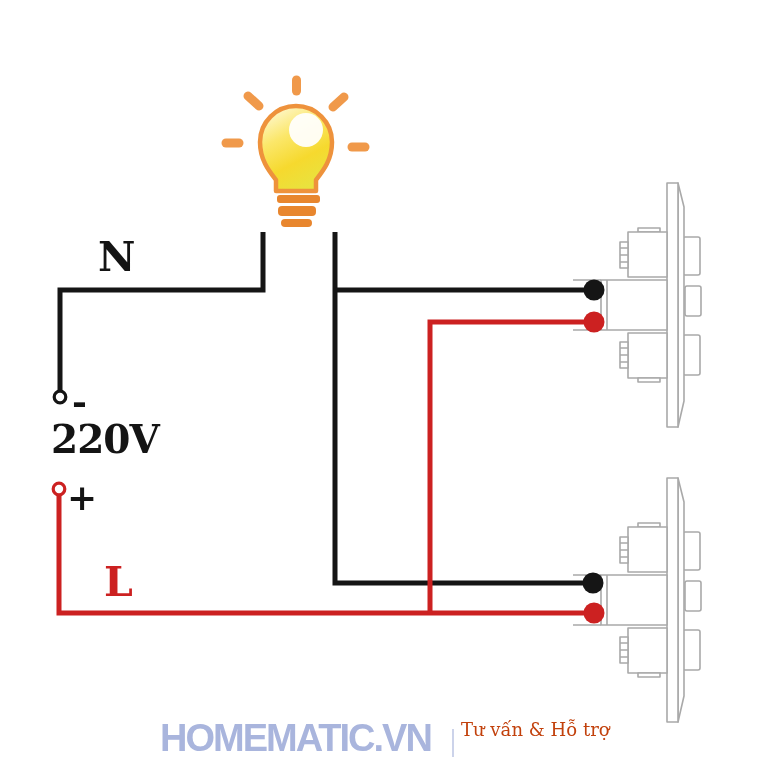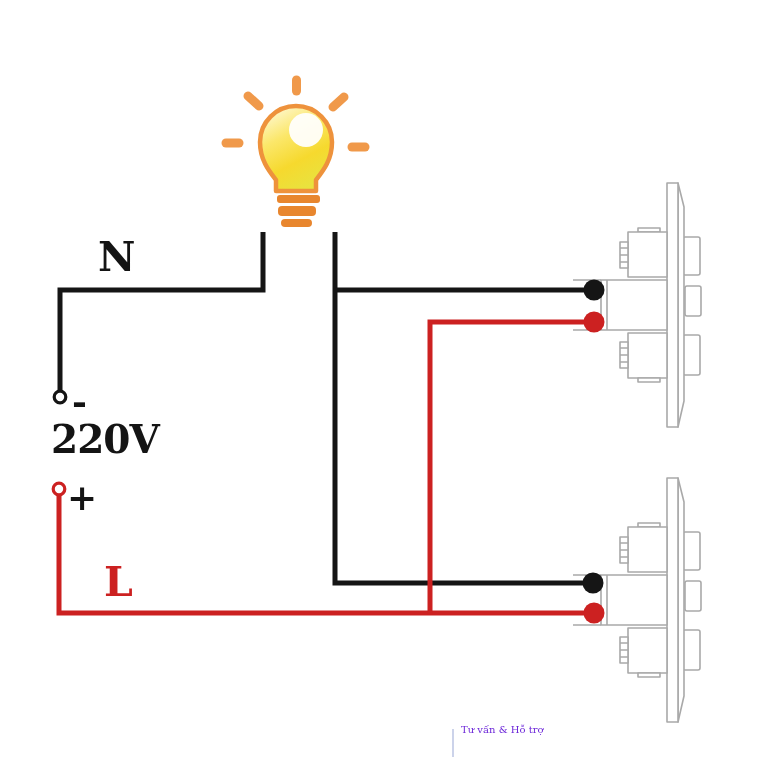--- a/index.html
+++ b/index.html
@@ -8,21 +8,21 @@
   .diagram-svg{position:absolute;left:0;top:0;}
   .label{position:absolute;font-weight:bold;color:#141414;line-height:1;white-space:nowrap;}
   .label-n{left:98px;top:237px;font-size:41px;}
   .label-voltage{left:13px;top:420px;font-size:39px;letter-spacing:-1px;margin-left:38px;}
   .label-minus{left:72px;top:383px;font-size:36px;}
   .label-plus{left:67px;top:479px;font-size:36px;}
   .label-l{left:104px;top:562px;font-size:41px;color:#cc2121;}
   .footer-brand{position:absolute;left:160px;top:719px;font-family:"Liberation Sans",sans-serif;
                 font-weight:bold;font-size:38px;line-height:38px;color:#a9b5dd;letter-spacing:-2px;}
   .footer-divider{position:absolute;left:452px;top:729px;width:2px;height:28px;background:#ccd3ea;}
-  .footer-support{position:absolute;left:461px;top:722px;font-size:10px;line-height:16px;color:#6d28d9;}
+  .footer-support{position:absolute;left:461px;top:722px;font-size:18px;line-height:16px;color:#c2410c;}
   .footer-phone{position:absolute;left:459px;top:737px;font-size:21px;line-height:21px;
                 color:#9b9b9b;letter-spacing:-1.5px;}
   .sw{stroke:#a9a9a9;fill:#ffffff;stroke-width:1.6;stroke-linejoin:round;}
   .sw-line{stroke:#a9a9a9;stroke-width:1.6;fill:none;}
   .wire{fill:none;stroke-width:5;stroke-linejoin:miter;}
   .ray{stroke:#f0994a;stroke-width:9;stroke-linecap:round;fill:none;}
 </style>
 </head>
 <body>
 
@@ -104,16 +104,17 @@
       <rect x="59" y="149" width="31" height="8" rx="4" fill="#e8862e"></rect>
     </g>
   </svg>
 
   <div class="label label-n">N</div>
   <div class="label label-minus">-</div>
   <div class="label label-voltage">220V</div>
   <div class="label label-plus">+</div>
   <div class="label label-l">L</div>
 
+  <div class="footer-brand">HOMEMATIC.VN</div>
   <div class="footer-divider"></div>
   <div class="footer-support">Tư vấn &amp; Hỗ trợ</div>
 
 </div>
 
 </body></html>

